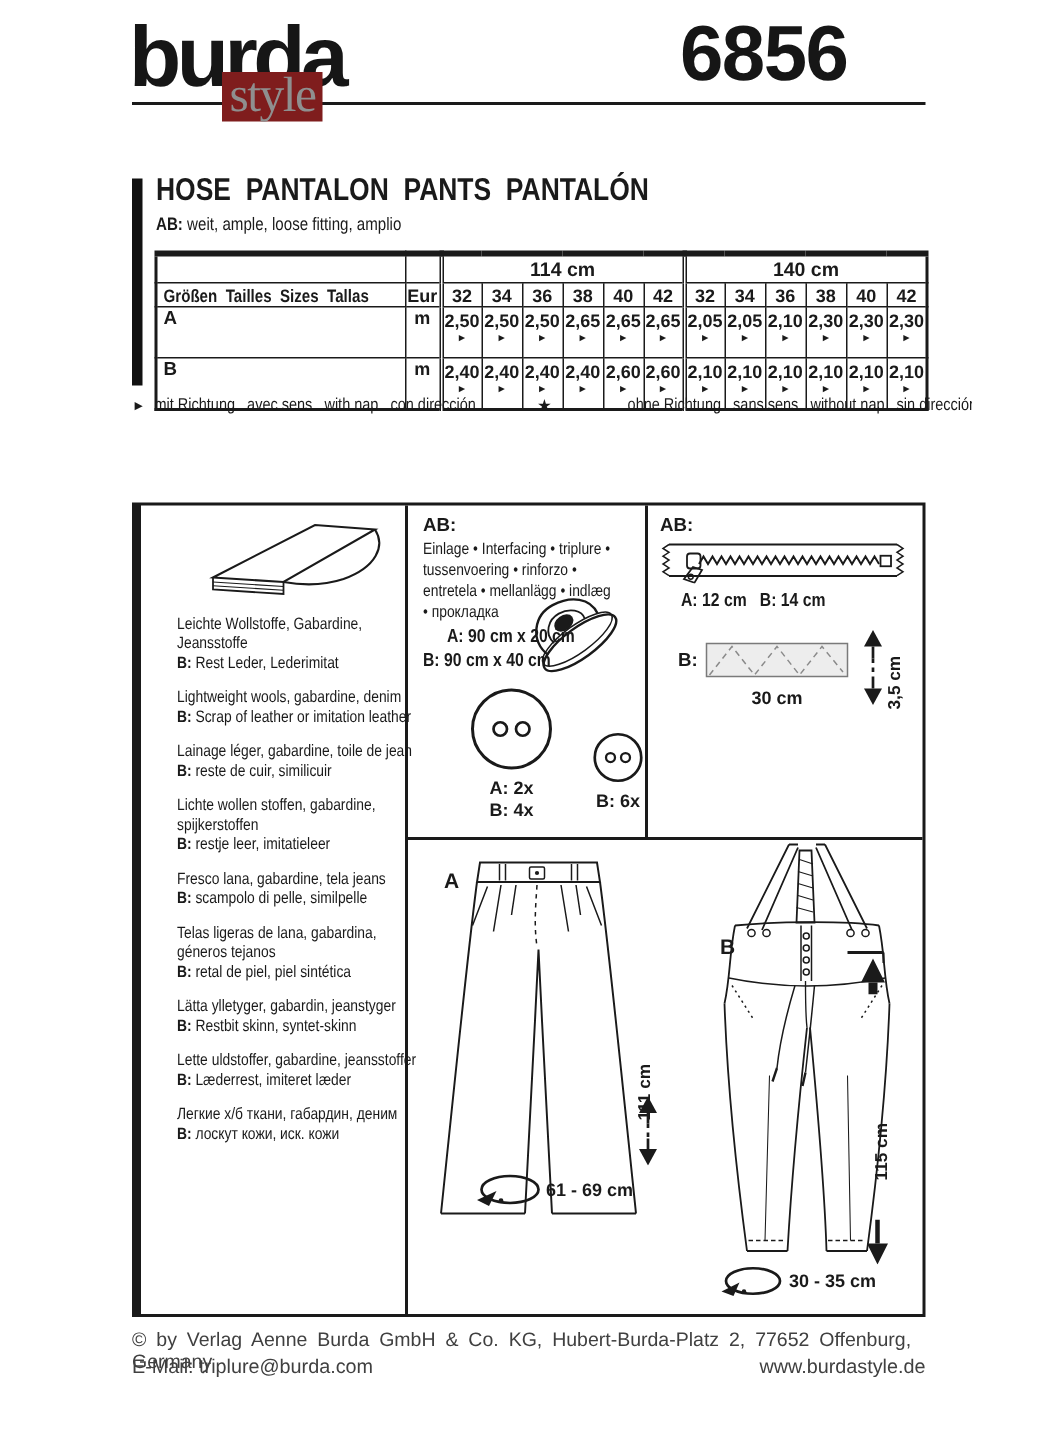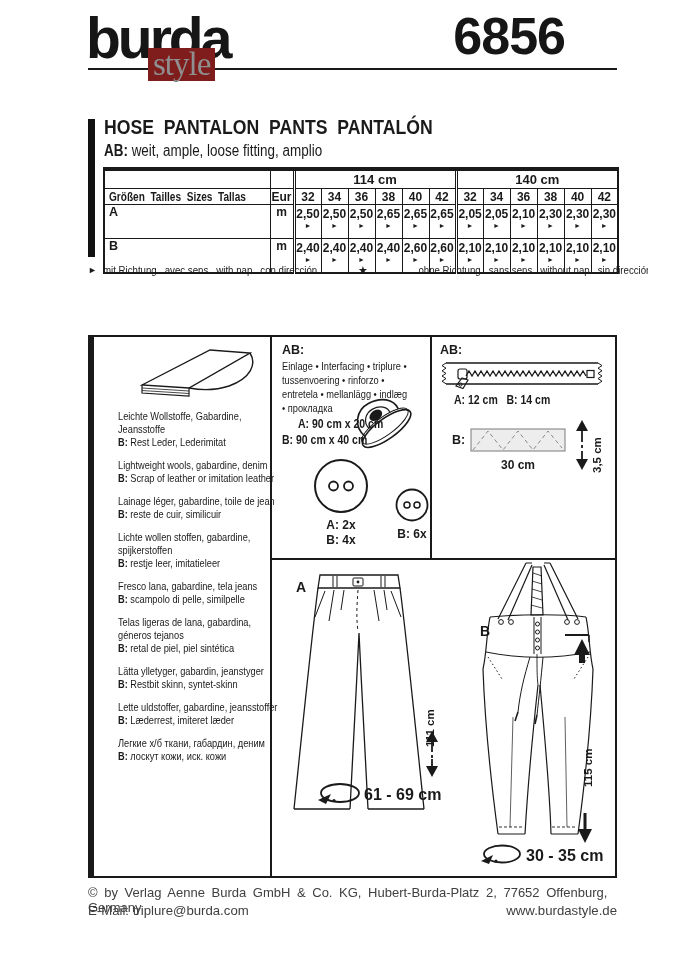--- a/index.html
+++ b/index.html
@@ -13,21 +13,21 @@
   
   .brand{left:86px;top:10px;font-size:57px;font-weight:bold;letter-spacing:-3px;line-height:1;color:#161616;}
   .brand-sub{left:148px;top:48px;font-family:"Liberation Serif",serif;font-size:33px;line-height:1;
              color:#8f8f8f;letter-spacing:-1px;background:#7f1d1d;padding:0 5px;z-index:2;}
   .header-line{left:88px;top:68px;width:529px;height:2px;background:#1a1a1a;z-index:1;}
   .pattern-number{right:83px;top:10px;font-size:52px;font-weight:bold;letter-spacing:-1px;line-height:1;color:#161616;}
 
   
   .title-bar{left:88px;top:119px;width:7px;height:138px;background:#111;}
   .title{left:104px;top:115px;font-size:21px;font-weight:bold;letter-spacing:0;}
-  .subtitle{left:104px;top:142px;font-size:16px;}
+  .subtitle{left:104px;top:142px;font-size:12px;}
 
   
   .size-table{left:103px;top:167px;border-collapse:collapse;table-layout:fixed;width:514px;
               border:2px solid #1a1a1a;border-top-width:4px;}
   .size-table td{border:1px solid #1a1a1a;text-align:center;padding:0;font-weight:bold;vertical-align:middle;overflow:hidden;}
   .size-table .grp{border-left:3px double #1a1a1a;}
   .size-table .r1 td{height:17px;font-size:13px;}
   .size-table .r2 td{height:15px;font-size:12px;}
   .size-table .rv td{height:33px;vertical-align:top;}
   .size-table .c-label{text-align:left;padding-left:4px;font-size:12.5px;margin-left:34px;}
@@ -54,21 +54,21 @@
   .fabric-list strong{margin-right:3px;}
 
   
   .ab-head{font-size:12.5px;font-weight:bold;}
   .interfacing-text{left:188px;top:22px;width:152px;font-size:11px;line-height:14px;margin:0;}
   .nsize{font-size:12.5px;font-weight:bold;}
   .btn-label{font-size:12px;font-weight:bold;text-align:center;line-height:14px;}
   .zip-sizes{font-size:12.5px;font-weight:bold;}
   .wb-width{font-size:12px;font-weight:bold;text-align:center;}
   .meas{font-size:11.5px;font-weight:bold;}
-  .hem-label{font-size:16px;font-weight:bold;}
+  .hem-label{font-size:12px;font-weight:bold;}
   .view-letter{font-size:14px;font-weight:bold;}
 
   
   .footer1{left:88px;top:885px;width:529px;font-size:13px;color:#404040;word-spacing:3px;}
   .footer2{left:88px;top:903px;width:529px;display:flex;justify-content:space-between;font-size:13.2px;color:#404040;}
 
   svg{display:block;}
   .ln{stroke:#1a1a1a;fill:none;}
 </style>
 </head>

